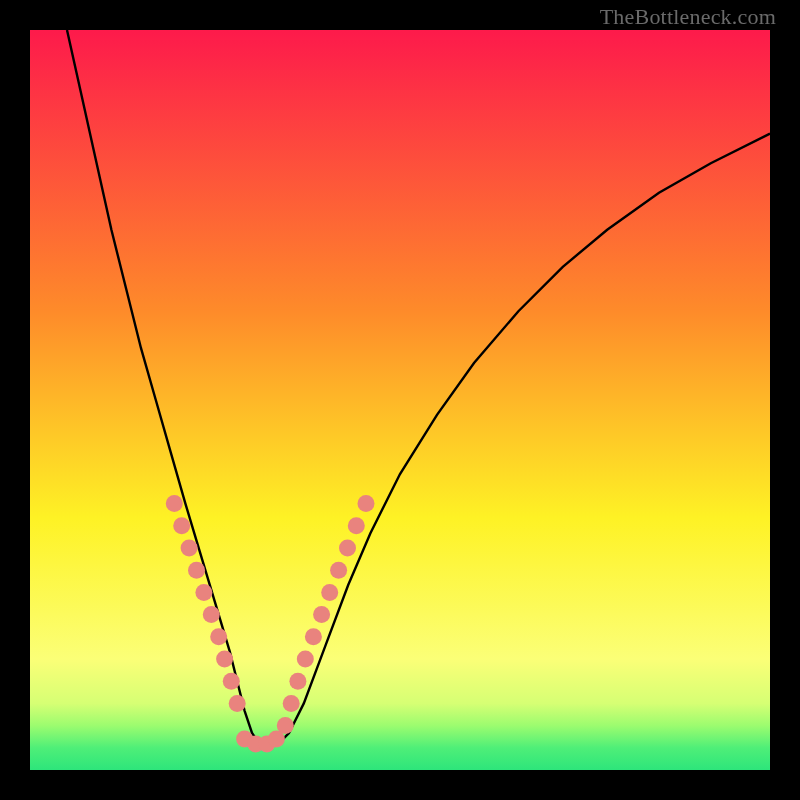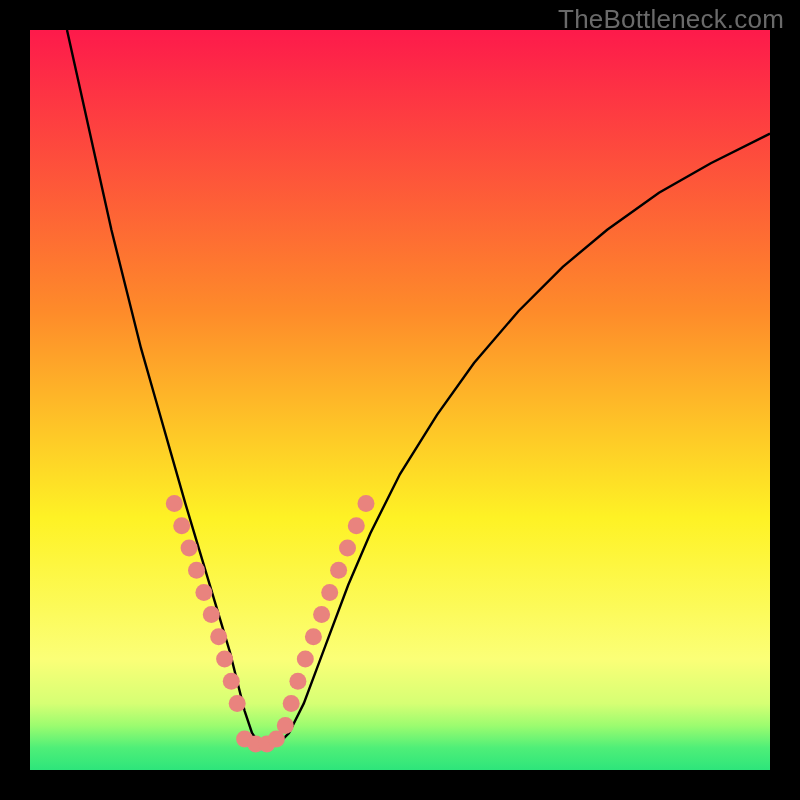--- a/index.html
+++ b/index.html
@@ -22,25 +22,26 @@
   .plot-area {
     position: absolute;
     left: 0;
     top: 0;
     width: 740px;
     height: 740px;
   }
   .watermark {
     position: absolute;
     top: 4px;
-    right: 16px;
+    right: 24px;
     color: #6a6a6a;
-    font-size: 26px;
+    font-size: 22px;
     font-weight: 500;
     letter-spacing: 0.2px;
+    font-family: Liberation Serif, serif;
   }
   svg { display: block; }
 </style>
 </head>
 <body>
 
 <div class="frame">
   <svg class="plot-area" width="740" height="740" viewBox="0 0 740 740">
     <defs>
       <linearGradient id="bg-grad" x1="0" y1="0" x2="0" y2="1">

